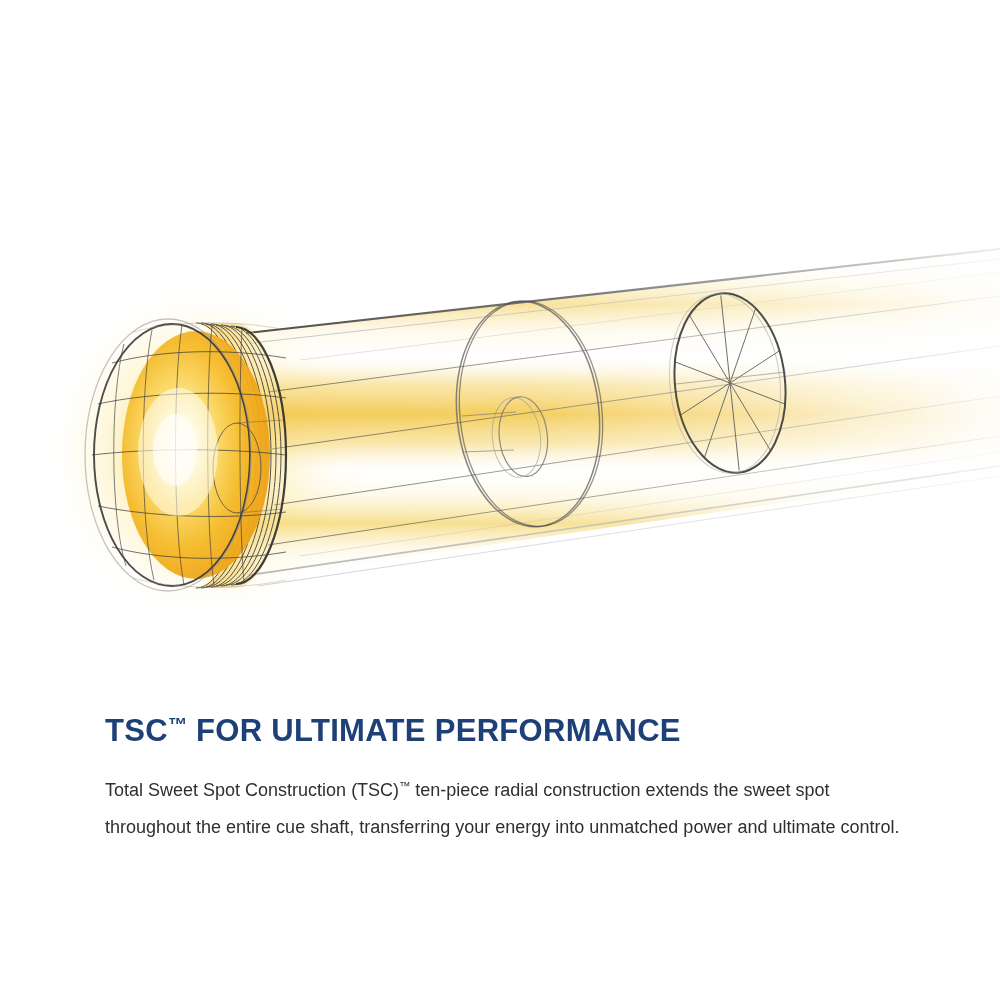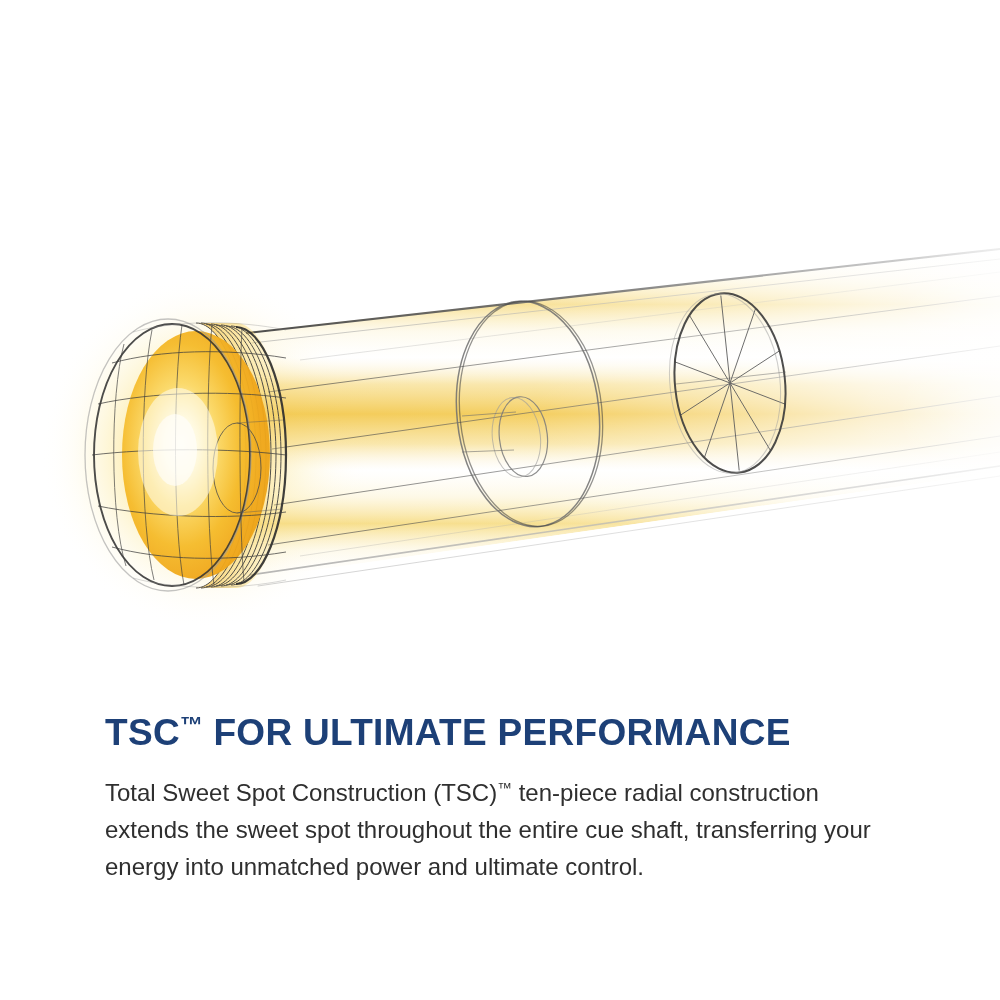--- a/index.html
+++ b/index.html
@@ -38,36 +38,36 @@
   
   #copy {
     position: absolute;
     left: 105px;
     top: 705px;
     width: 800px;
   }
   #heading {
     margin: 0;
     font-family: "Liberation Sans", sans-serif;
-    font-size: 37px;
+    font-size: 31px;
     font-weight: 600;
     letter-spacing: 0.3px;
     line-height: 40px;
     color: #1d4077;
     white-space: nowrap;
   }
   #heading .tm {
     font-size: 0.62em;
     vertical-align: 0.52em;
     letter-spacing: 0;
   }
   #body-copy {
     margin: 17px 0 0 0;
     font-family: "Liberation Sans", sans-serif;
-    font-size: 24px;
+    font-size: 18px;
     font-weight: 400;
     line-height: 37px;
     color: #2f2f2f;
     width: 800px;
   }
   #body-copy .tm {
     font-size: 0.62em;
     vertical-align: 0.52em;
   }
 </style>

